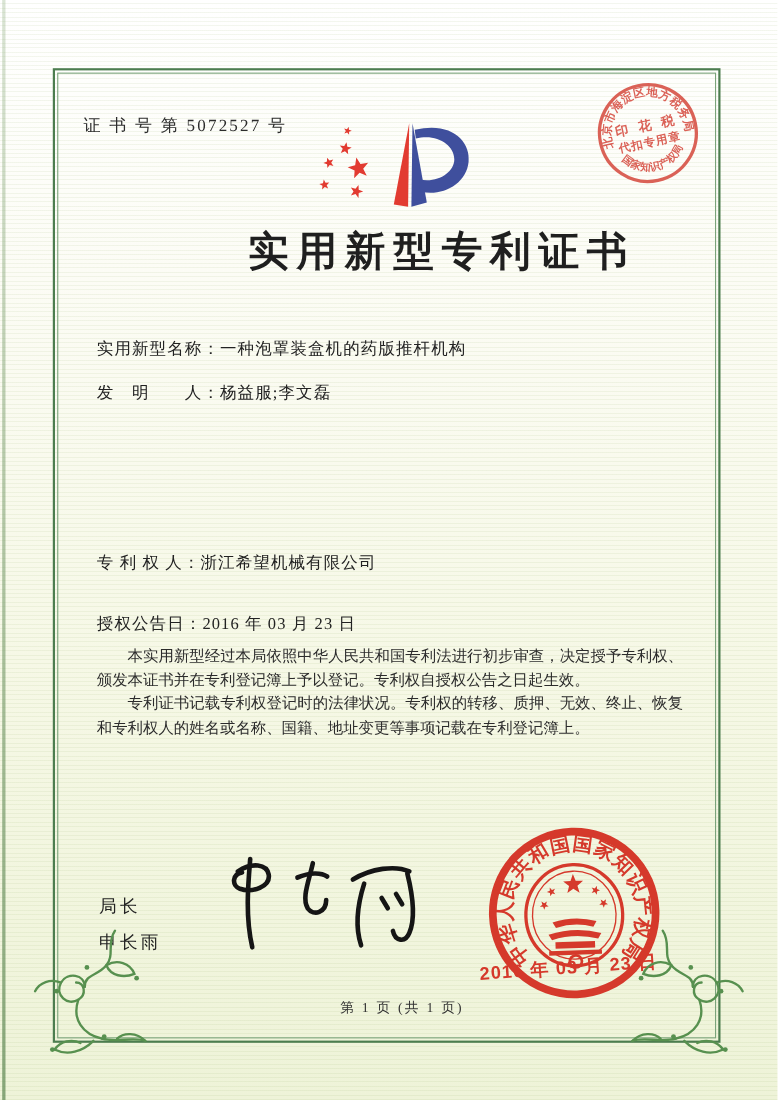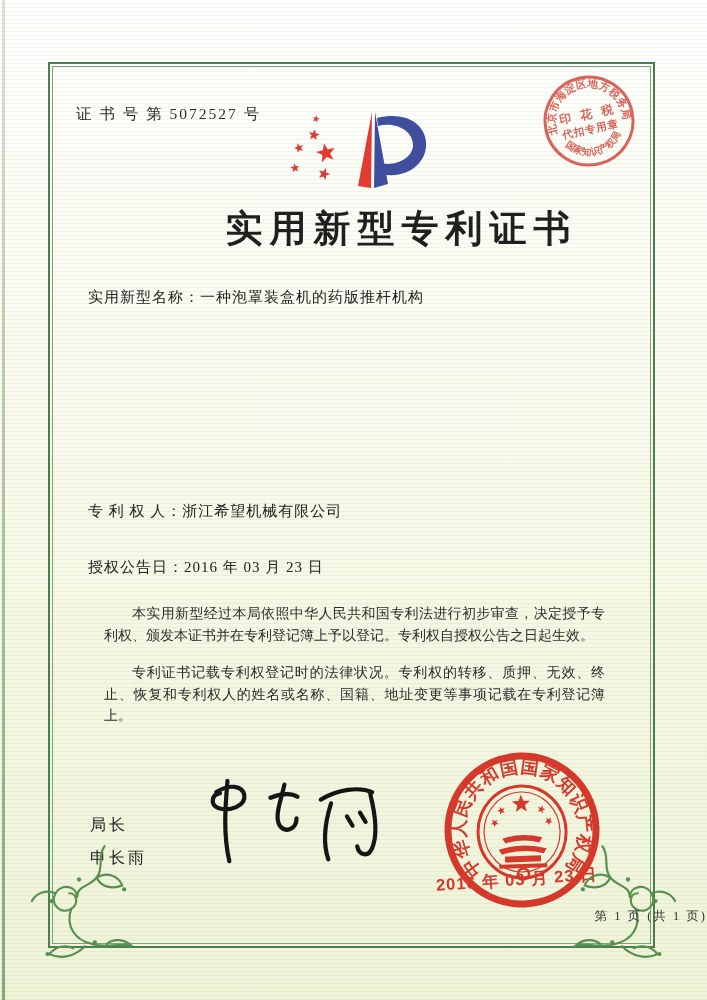--- a/index.html
+++ b/index.html
@@ -20,29 +20,29 @@
     border:2px solid #4c7d4f;
   }
   .frame-inner { position:absolute; inset:2px; border:1px solid #7aa37a; }
   .cert-no { position:absolute; left:76px; top:104px; font-size:15.5px; color:#2c2c2c; letter-spacing:2px;text-align:center; }
   .logo { position:absolute; left:274px; top:106px; }
   .title { position:absolute; left:0; top:204px; width:100%; text-align:center;
     font-size:37px; font-weight:bold; color:#1f1f1f; letter-spacing:7px;margin-left:48px; }
   .field-row { position:absolute; left:88px; width:540px; font-size:15px; color:#222; letter-spacing:1px; white-space:nowrap; }
   .field-row .lbl { color:#222; }
   .field-row .val { color:#222; }
-  .r0{top:288px}.r1{top:348px}.r2{top:399px}.r3{top:451px}.r4{top:502px}.r5{top:558px}
+  .r0{top:308px}.r1{top:348px}.r2{top:399px}.r3{top:451px}.r4{top:502px}.r5{top:558px}
   .body-text { position:absolute; left:88px; top:587px; width:533px; font-size:14px;
     line-height:21.5px; color:#2b2b2b; text-align:justify; }
-  .body-text p { text-indent:2em; margin:16px; }
+  .body-text p { text-indent:2em; margin:0; }
   .officer { position:absolute; left:90px; top:808px; font-size:16px; color:#222; letter-spacing:3px; line-height:33px; }
   .signature { position:absolute; left:192px; top:772px; }
   .seal { position:absolute; left:410px; top:748px; transform:rotate(-2deg); }
   .stamp { position:absolute; left:514px; top:46px; transform:rotate(-12deg); opacity:0.92; }
-  .footer { position:absolute; left:0; top:908px; width:100%; text-align:right;
+  .footer { position:absolute; left:0; top:908px; width:100%; text-align:center;
     font-size:12.5px; color:#333; letter-spacing:2px;padding-left:24px; }
   .flourish { position:absolute; }
   .flourish.left { left:26px; top:843px; }
   .flourish.right { right:26px; top:843px; transform:scaleX(-1); }
   svg text { font-family:"Liberation Sans","DejaVu Sans",sans-serif; }
 </style>
 </head>
 <body>
 
 <div class="page">
@@ -69,20 +69,23 @@
     </g>
     <path d="M98,6 L84,80 L97,82 Z" fill="#e23b31"></path>
     <path d="M101,6 L100,82 L114,78 Z" fill="#3f4f9d"></path>
     <path d="M103,12 C136,4 154,22 152,41 C150,62 127,73 108,68 L107,57 C123,61 139,51 139,39 C139,25 122,15 104,20 Z" fill="#3f4f9d"></path>
   </svg>
 
   <div class="title">实用新型专利证书</div>
 
   <div class="field-row r0">
     <span class="lbl">实用新型名称：</span><span class="val">一种泡罩装盒机的药版推杆机构</span>
+  </div>
+  <div class="field-row r1">
+    <span class="lbl">发　明　　人：</span><span class="val">杨益服;李文磊</span>
   </div>
   <div class="field-row r4">
     <span class="lbl">专 利 权 人：</span><span class="val">浙江希望机械有限公司</span>
   </div>
   <div class="field-row r5">
     <span class="lbl">授权公告日：</span><span class="val">2016 年 03 月 23 日</span>
   </div>
 
   <div class="body-text">
     <p>本实用新型经过本局依照中华人民共和国专利法进行初步审查，决定授予专利权、颁发本证书并在专利登记簿上予以登记。专利权自授权公告之日起生效。</p>

